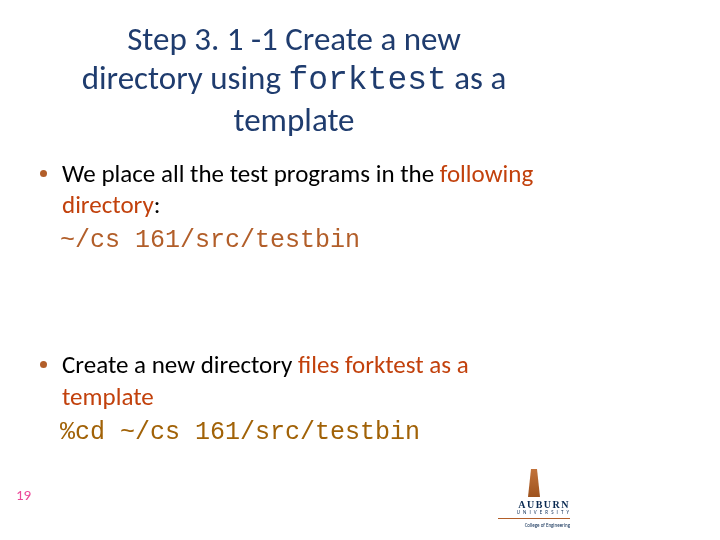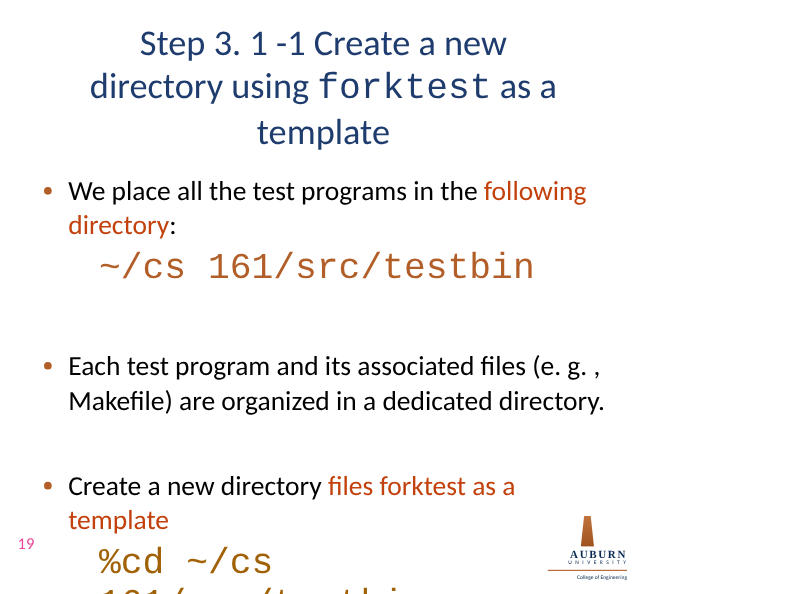--- a/index.html
+++ b/index.html
@@ -46,23 +46,23 @@
   position:absolute;
   left:6px;
   top:12px;
   width:7px;height:7px;
   border-radius:50%;
   background:#b25e29;
 }
 .accent{ color:#c2410c; }
 .code-line{
   font-family:"Courier New",monospace;
-  font-size:33px;
+  font-size:25px;
   color:#b25e29;
-  margin:6px 0 10px 56px;
+  margin:6px 0 10px 26px;
 }
 .code-line.black{ color:#a16207; }
 .spacer{ height:44px; }
 .spacer2{ height:40px; }
 .page-num{
   position:absolute;
   left:16px;
   bottom:36px;
   font-size:15px;
   color:#ec4899;
@@ -113,25 +113,20 @@
   <ul class="body">
 
     <li>
       <span>We place all the test programs in the </span><span class="accent">following directory</span><span>:</span>
     </li>
   </ul>
   <div class="code-line">~/cs 161/src/testbin</div>
 
   <div class="spacer"></div>
 
-  <ul class="body">
-    <li>
-      <span>Each test program and its associated files (e. g. , Makefile) are organized in a dedicated directory.</span>
-    </li>
-  </ul>
 
   <div class="spacer2"></div>
 
   <ul class="body">
     <li>
       <span>Create a new directory </span><span class="accent">files forktest as a template</span>
     </li>
   </ul>
   <div class="code-line black">%cd ~/cs 161/src/testbin</div>
 

